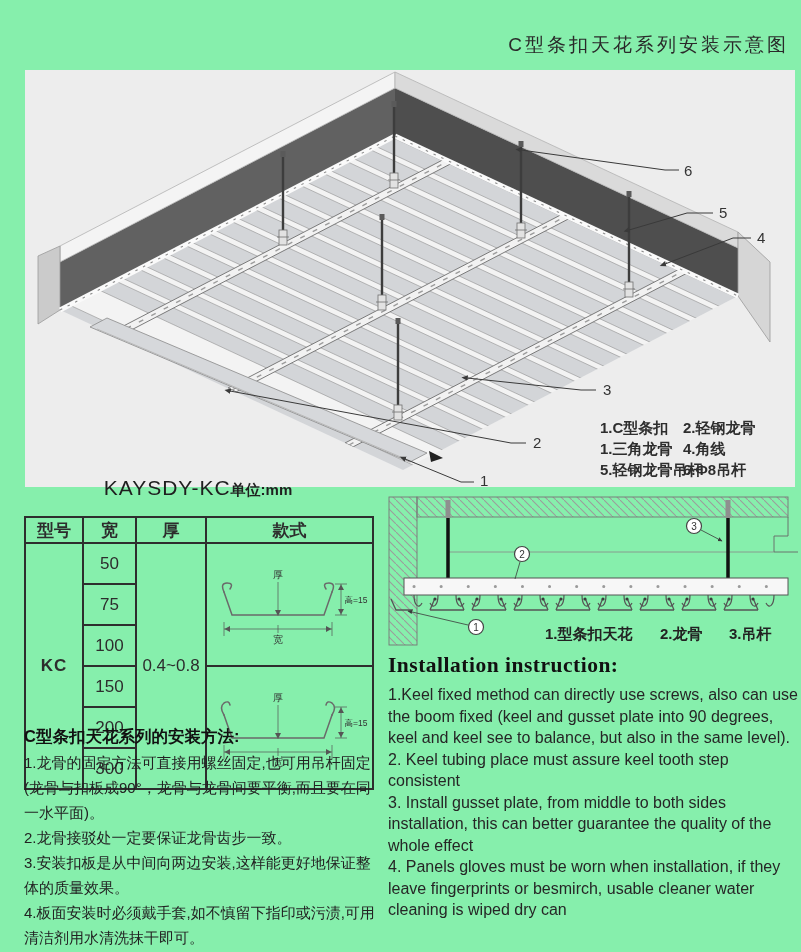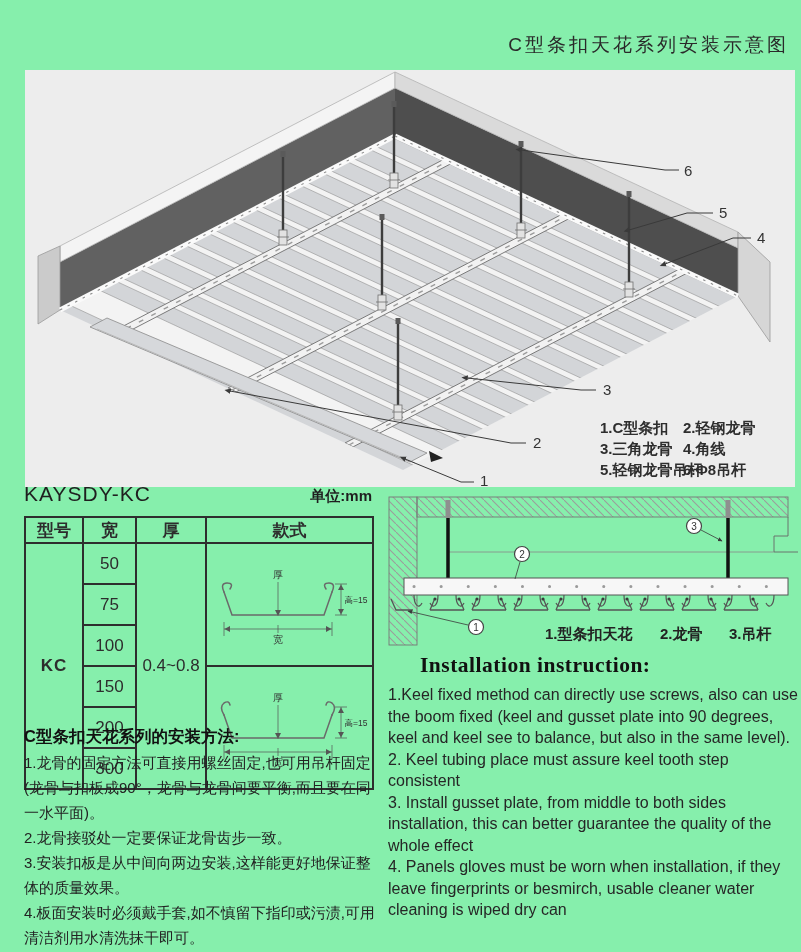--- a/index.html
+++ b/index.html
@@ -11,21 +11,21 @@
 
   .drawing { position:absolute; left:25px; top:70px; width:770px; height:417px; background:#ededed; }
   .drawing svg { position:absolute; left:0; top:0; }
   .panel { fill:#d3d5d8; stroke:#8f8f8f; stroke-width:.6; }
   .callout-num { font-size:15px; fill:#333; }
   .legend-col { position:absolute; top:347px; font-size:15px; font-weight:600; line-height:21px; color:#2e2e2e; white-space:nowrap; }
   .legend-col.c1 { left:575px; }
   .legend-col.c2 { left:658px; }
 
   .spec-block { position:absolute; left:24px; top:488px; width:348px; }
-  .spec-head { display:flex; justify-content:space-between; align-items:flex-end; height:28px; padding-bottom:10px; }
+  .spec-head { display:flex; justify-content:center; align-items:flex-end; height:28px; padding-bottom:16px; }
   .spec-code { font-size:21px; letter-spacing:1px; color:#1f1f1f; }
   .spec-unit { font-size:15px; font-weight:600; color:#1f1f1f; }
   table.spec { border-collapse:collapse; width:348px; table-layout:fixed; }
   table.spec th, table.spec td { border:2px solid #2e2e2e; text-align:center; vertical-align:middle; padding:0; }
   table.spec th { height:26px; font-size:17px; font-weight:700; }
   table.spec td { height:41px; font-size:17px; }
   td.model { font-size:27px; font-weight:600; letter-spacing:1px;border-radius:27px; }
   td.thick { font-size:19px;margin-top:8px; }
   td.profile { padding:0; }
   td.profile svg { display:block; margin:0 auto; }
@@ -34,21 +34,21 @@
 
   .section-drawing { position:absolute; left:388px; top:492px; width:410px; height:158px; }
   .sec-caption { font-size:15px; font-weight:700; fill:#222; }
   .sec-callout { font-size:10px; fill:#333; }
 
   .cn-block { position:absolute; left:24px; top:722px; width:358px; }
   .cn-title { font-size:16.5px; font-weight:700; color:#111; line-height:28px; }
   .cn-block p { font-size:15px; line-height:25px; color:#222; }
 
   .en-block { position:absolute; left:388px; top:650px; width:410px; }
-  .en-title { font-family:"Liberation Serif","DejaVu Serif",serif; font-size:21.5px; font-weight:700; color:#111; line-height:30px; margin-bottom:4px; letter-spacing:.5px;margin-left:32px; }
+  .en-title { font-family:"Liberation Serif","DejaVu Serif",serif; font-size:21.5px; font-weight:700; color:#111; line-height:30px; margin-bottom:4px; letter-spacing:.5px; }
   .en-block p { font-size:16px; line-height:21.5px; color:#262626; }
 </style>
 </head>
 <body>
 
 <div class="page">
 
   <div class="page-title">C型条扣天花系列安装示意图</div>
 
   <div class="drawing">
@@ -163,21 +163,21 @@
       <text class="callout-num" x="659" y="106">6</text>
       <text class="callout-num" x="694" y="148">5</text>
       <text class="callout-num" x="732" y="173">4</text>
       <text class="callout-num" x="578" y="325">3</text>
       <text class="callout-num" x="508" y="378">2</text>
       <text class="callout-num" x="455" y="416">1</text>
     </svg>
 
     <div class="legend-col c1">
       <div>1.C型条扣</div>
-      <div>3.三角龙骨</div>
+      <div>1.三角龙骨</div>
       <div>5.轻钢龙骨吊杆</div>
     </div>
     <div class="legend-col c2">
       <div>2.轻钢龙骨</div>
       <div>4.角线</div>
       <div>6.Φ8吊杆</div>
     </div>
   </div>
 
   <div class="spec-block">

